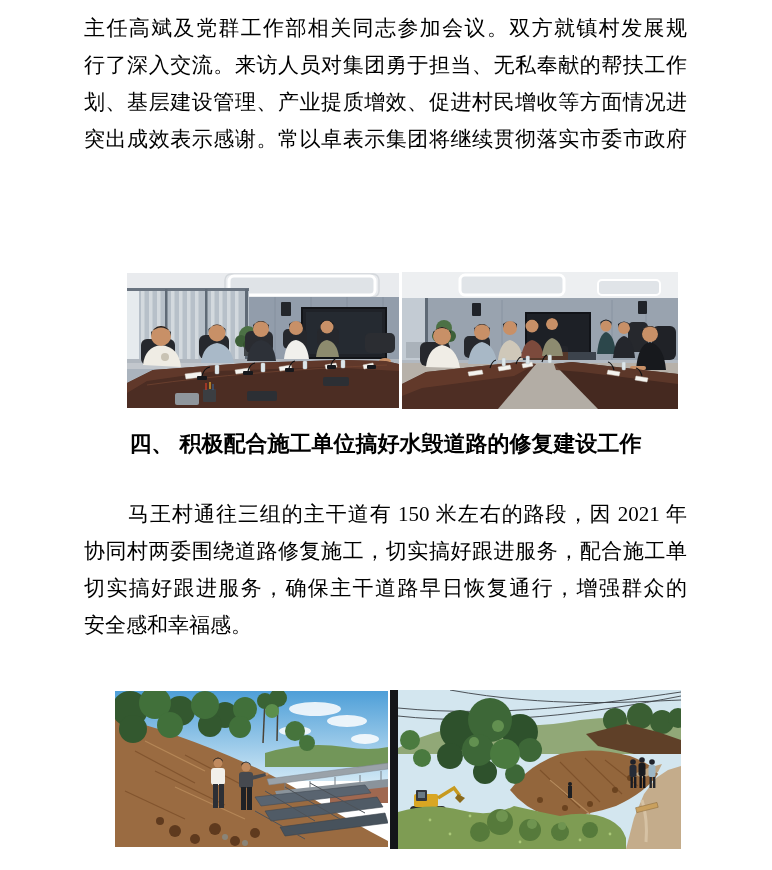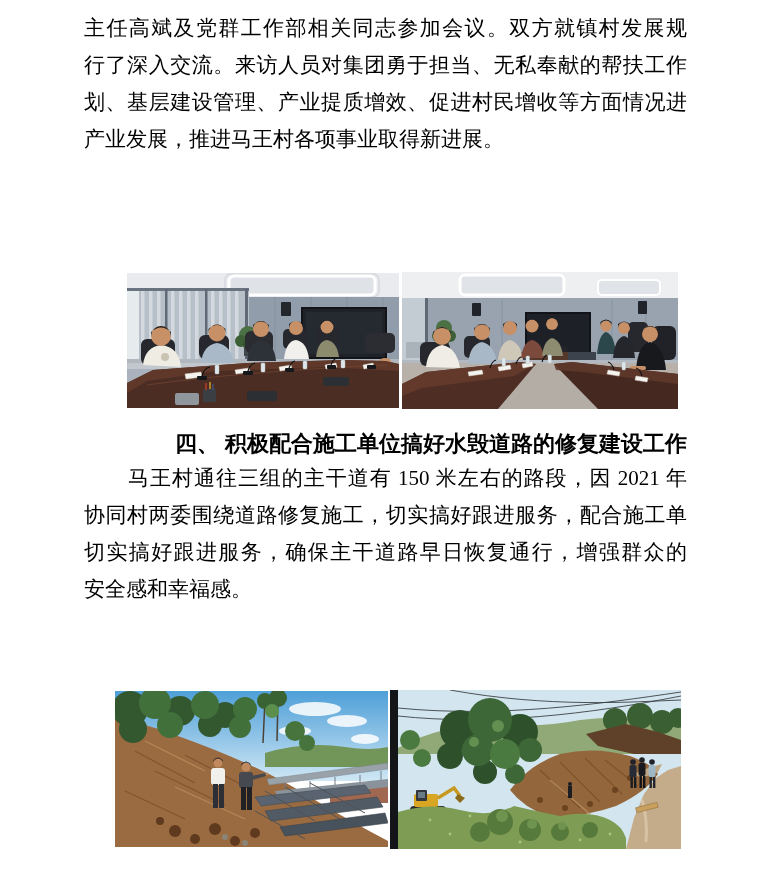--- a/index.html
+++ b/index.html
@@ -7,43 +7,43 @@
     position:relative; width:772px; height:870px; background:#ffffff;
     font-family:"Liberation Serif","DejaVu Serif",serif; color:#000000;
     overflow:hidden;
   }
   .para { position:absolute; left:84px; width:603px; font-size:21px; }
   .tline {
     height:37px; line-height:37px; overflow:hidden; white-space:nowrap;
     text-align:justify; text-align-last:justify;
   }
   .tline.last { text-align-last:left; }
-  .tline.indent { text-indent:44px; }
+  .tline.indent { text-indent:44px;margin-top:36px; }
   .heading {
     position:absolute; left:84px; top:425px; width:603px; height:37px;
-    line-height:37px; text-align:right; font-weight:700; font-size:22px;
+    line-height:37px; text-align:center; font-weight:700; font-size:22px;
     font-family:"Liberation Sans","DejaVu Sans",sans-serif; color:#000;
   }
   .photo { position:absolute; overflow:hidden; }
   .photo svg { display:block; width:100%; height:100%; }
   #photoA { left:127px; top:273px; width:272px; height:135px; }
   #photoB { left:402px; top:272px; width:276px; height:137px; }
   #photoC { left:115px; top:691px; width:273px; height:156px; }
   #photoD { left:390px; top:690px; width:291px; height:159px; }
 </style>
 </head>
 <body>
 
 <div class="page">
 
   <div class="para" style="top:10px;">
     <div class="tline">主任高斌及党群工作部相关同志参加会议。双方就镇村发展规</div>
     <div class="tline">行了深入交流。来访人员对集团勇于担当、无私奉献的帮扶工作</div>
     <div class="tline">划、基层建设管理、产业提质增效、促进村民增收等方面情况进</div>
-    <div class="tline last">产业发展，推进马王村各项事业取得新进展。</div>
+    <div class="tline">突出成效表示感谢。常以卓表示集团将继续贯彻落实市委市政府</div>
   </div>
 
   <div class="photo" id="photoA">
     <svg viewBox="0 0 272 135" preserveAspectRatio="none">
       <rect width="272" height="135" fill="#aab3bd"></rect>
       <rect x="0" y="0" width="272" height="26" fill="#e9ebee"></rect>
       <rect x="98" y="1" width="154" height="23" rx="6" fill="none" stroke="#d4d8dc" stroke-width="1.5"></rect>
       <rect x="102" y="3" width="146" height="19" rx="5" fill="#dfe3e7" stroke="#ffffff" stroke-width="3"></rect>
       <rect x="0" y="24" width="272" height="64" fill="#929dab"></rect>
       <line x1="148" y1="24" x2="148" y2="88" stroke="#85909e"></line>

